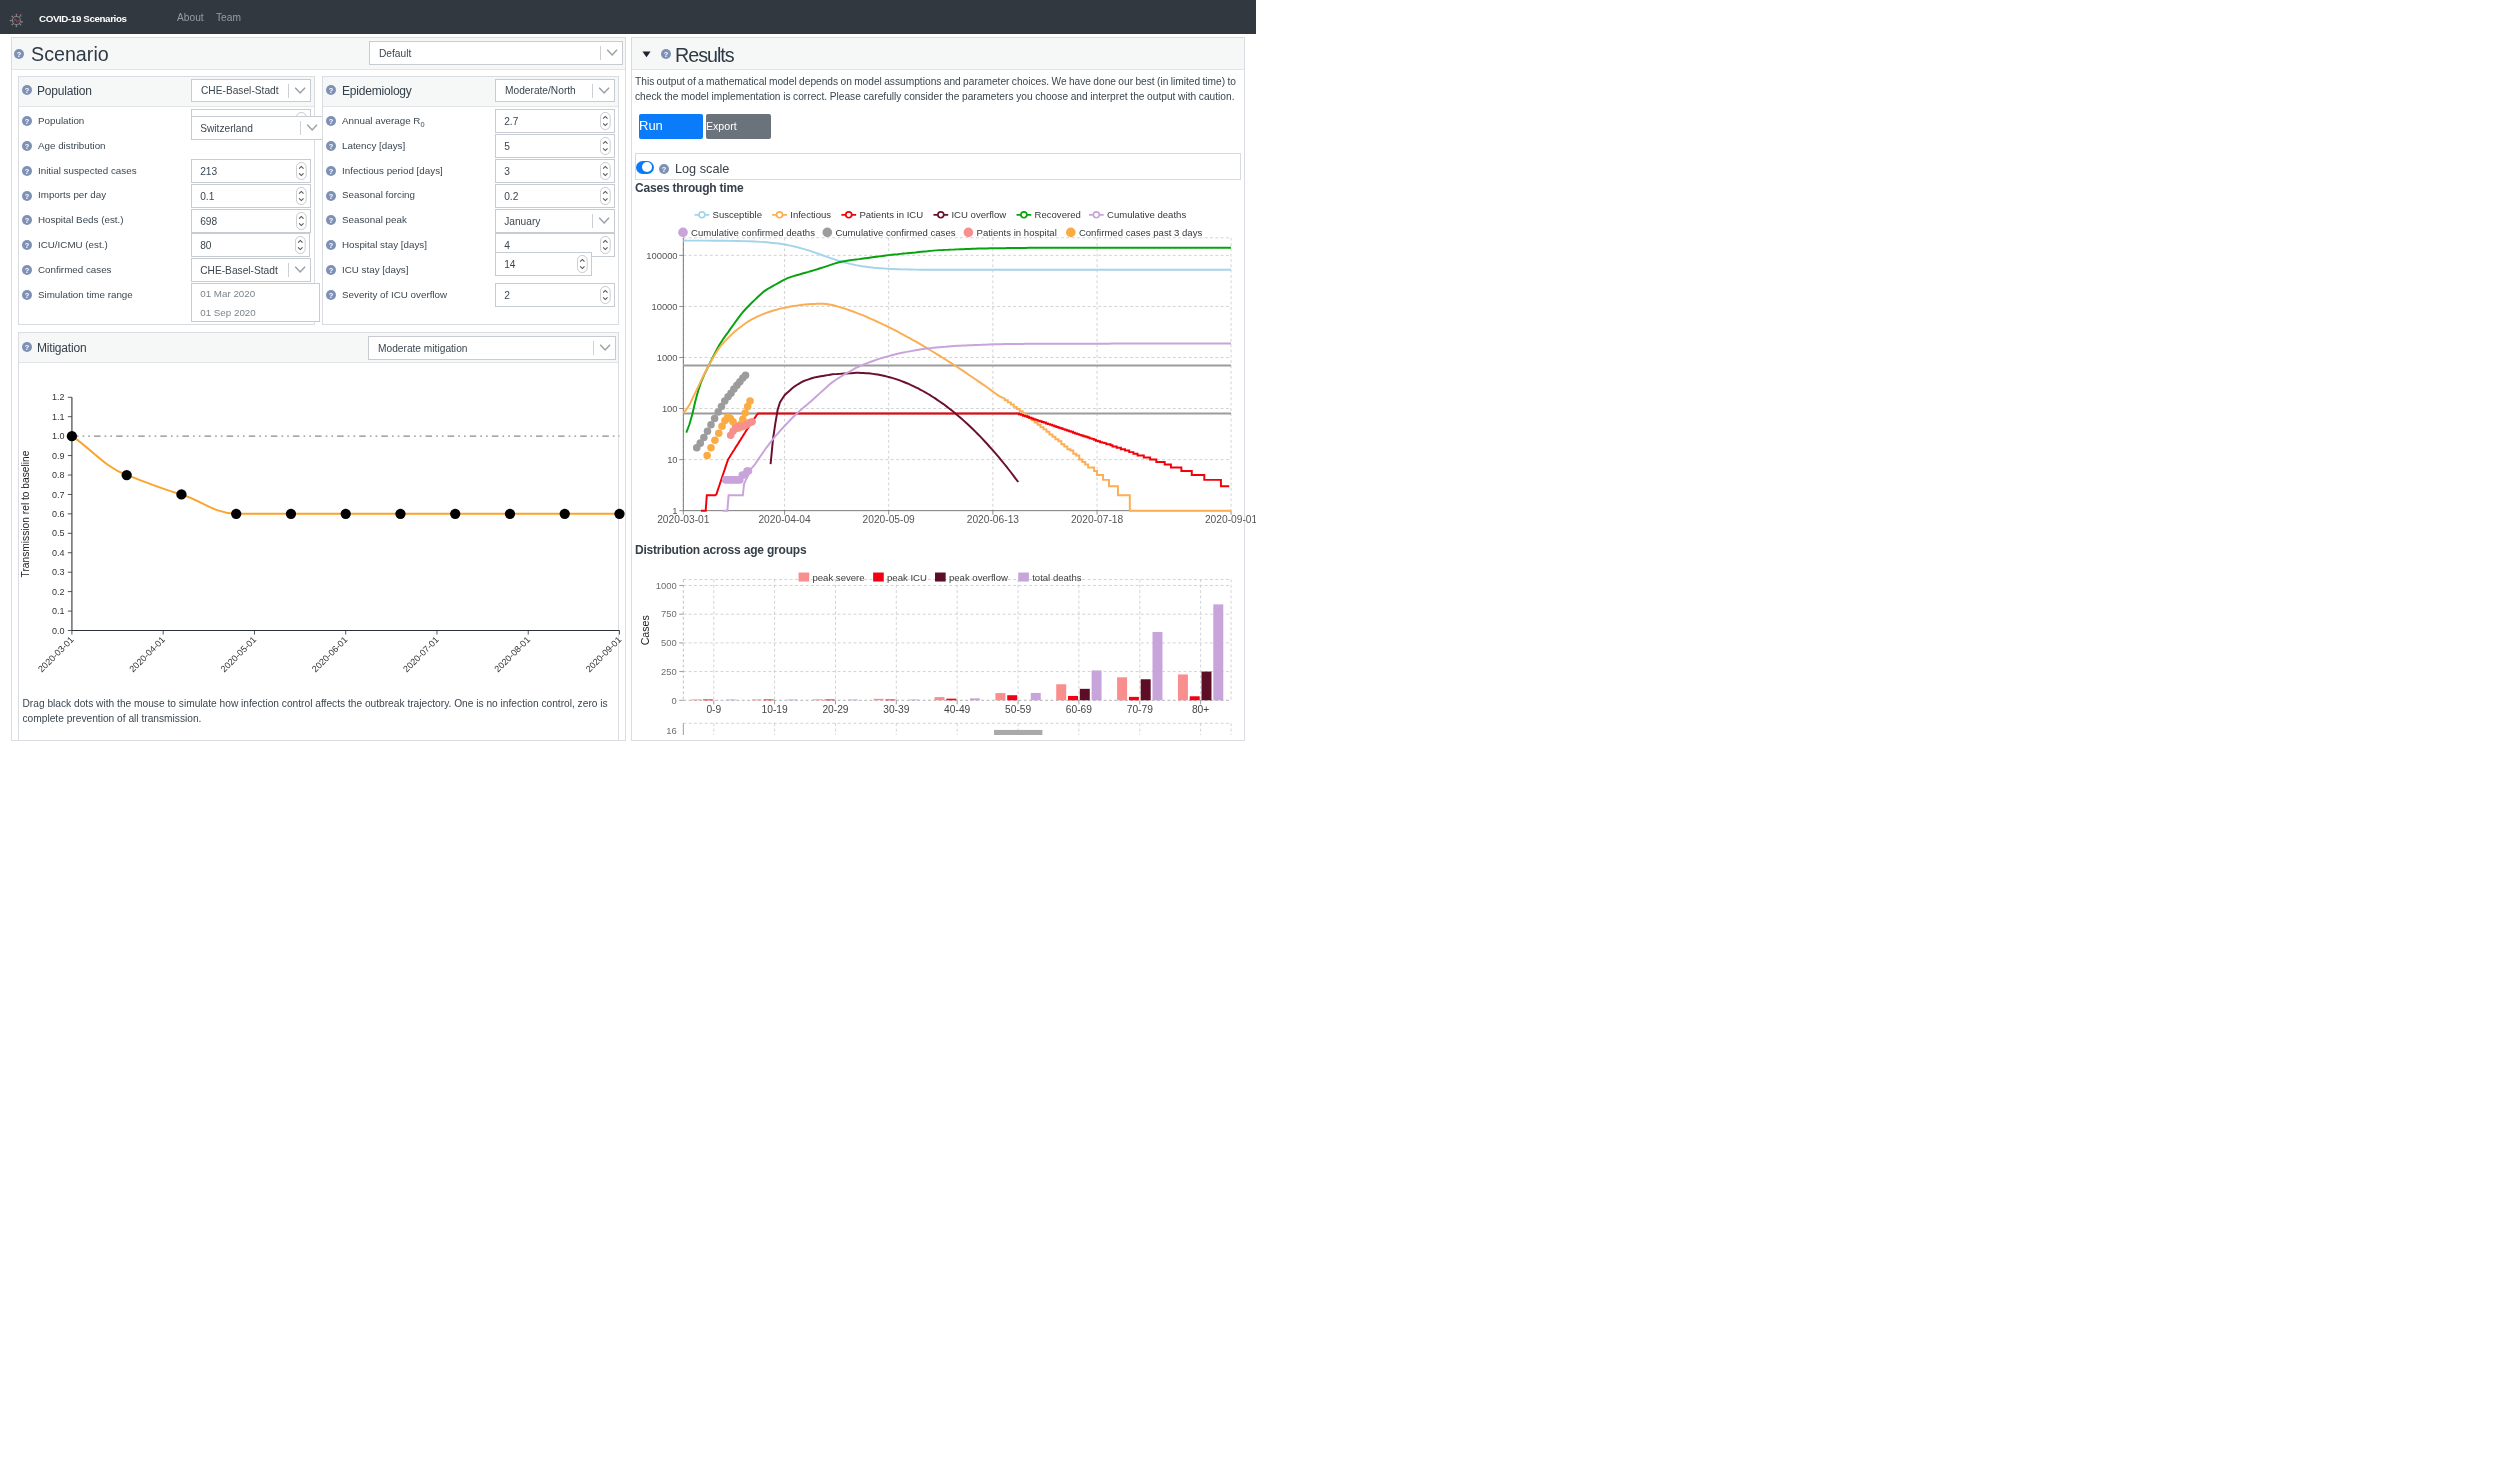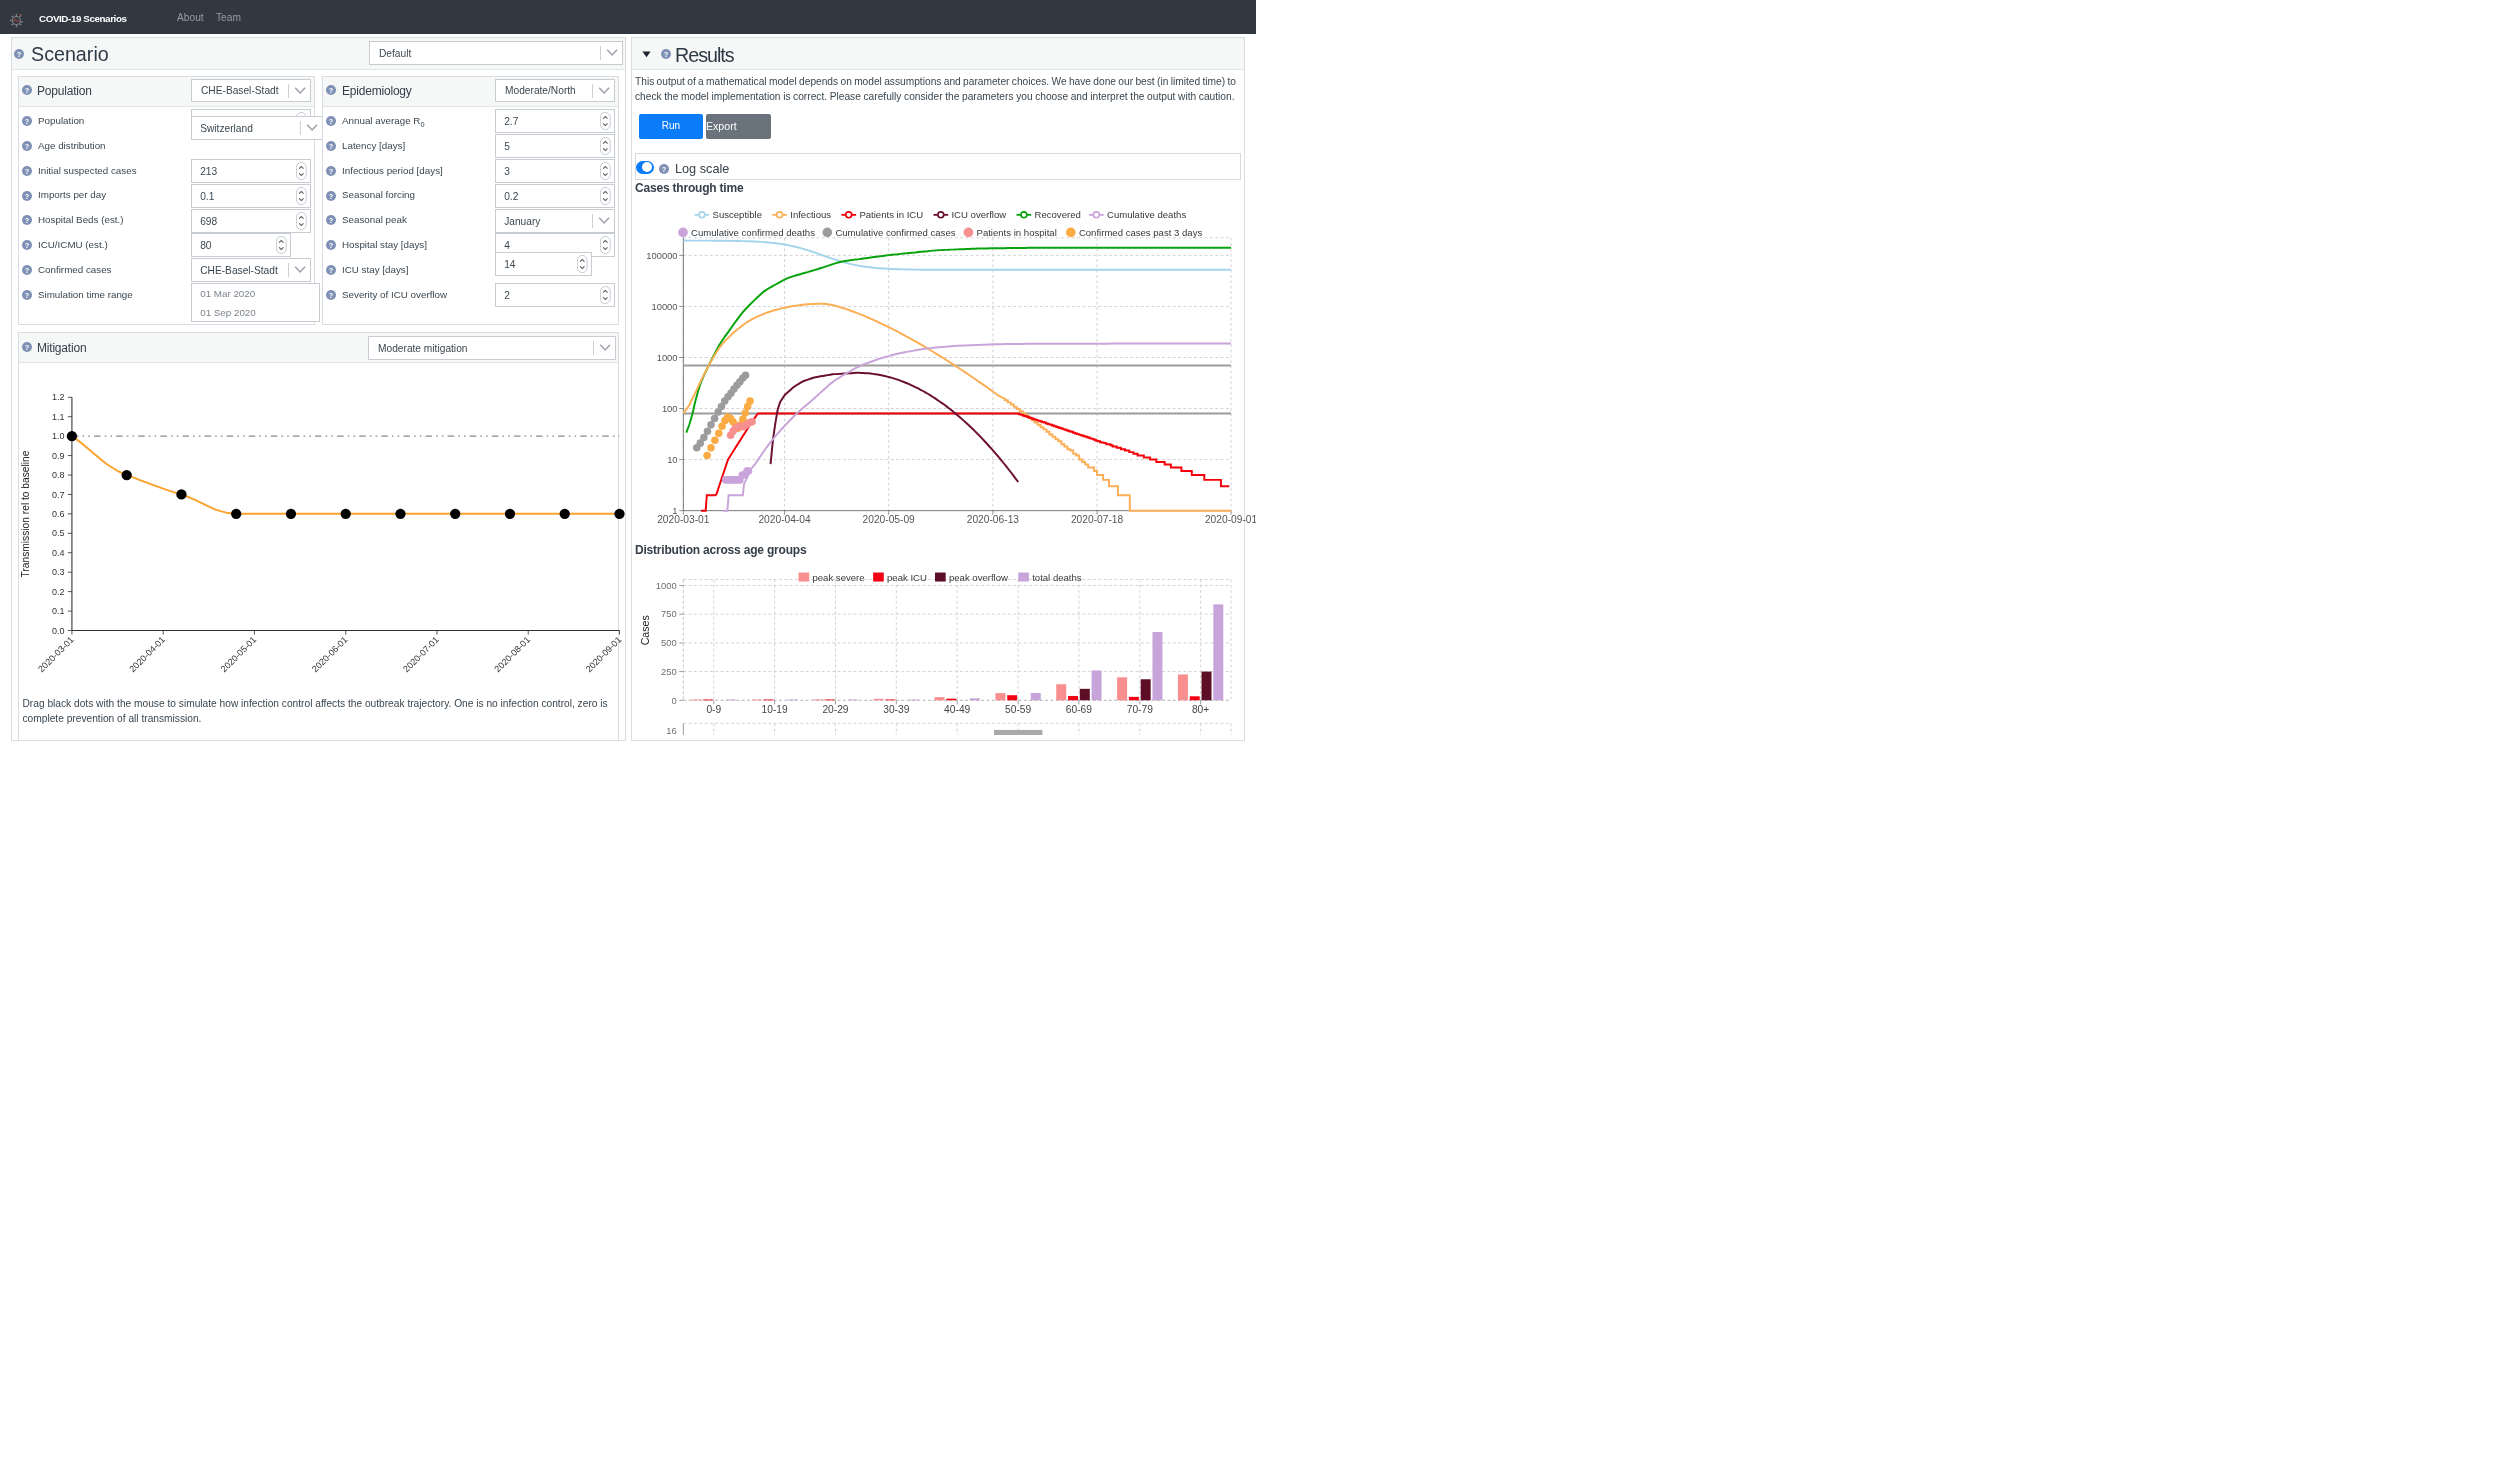--- a/index.html
+++ b/index.html
@@ -126,21 +126,21 @@
 <div class="inp" style="left:191px;top:209px;width:120px;height:24px">
     <span>698</span>
     <svg class="spin" width="10.6" height="18" viewBox="0 0 13 22">
       <rect x="0.5" y="0.5" width="12" height="21" rx="6" fill="#fff" stroke="#b9bfc6"></rect>
       <path d="M3.8 8.2 L6.5 5.4 L9.2 8.2" fill="none" stroke="#555" stroke-width="1.3"></path>
       <path d="M3.8 13.8 L6.5 16.6 L9.2 13.8" fill="none" stroke="#555" stroke-width="1.3"></path>
     </svg>
   </div>
 <div class="qi" style="left:22px;top:240px">?</div>
 <div class="lab" style="left:38px;top:239px">ICU/ICMU (est.)</div>
-<div class="inp" style="left:191px;top:233px;width:100px;height:24px">
+<div class="inp" style="left:191px;top:233px;width:119px;height:24px">
     <span>80</span>
     <svg class="spin" width="10.6" height="18" viewBox="0 0 13 22">
       <rect x="0.5" y="0.5" width="12" height="21" rx="6" fill="#fff" stroke="#b9bfc6"></rect>
       <path d="M3.8 8.2 L6.5 5.4 L9.2 8.2" fill="none" stroke="#555" stroke-width="1.3"></path>
       <path d="M3.8 13.8 L6.5 16.6 L9.2 13.8" fill="none" stroke="#555" stroke-width="1.3"></path>
     </svg>
   </div>
 <div class="qi" style="left:22px;top:265px">?</div>
 <div class="lab" style="left:38px;top:264px">Confirmed cases</div>
 <div class="sel" style="left:191px;top:258px;width:120px;height:24px">
@@ -327,21 +327,21 @@
   <div class="chead" style="height:32px"></div>
 </div>
 <svg style="position:absolute;left:642px;top:51px" width="9" height="6.6" viewBox="0 0 11 8">
     <path d="M0.5 0.5 L10.5 0.5 L5.5 7.5 Z" fill="#1c2430"></path>
   </svg>
 <div class="qi" style="left:661px;top:49px">?</div>
 <div class="bigtitle" style="left:675px;top:44px;letter-spacing:-1px">Results</div>
 <div class="abs" style="left:635px;top:76px;white-space:nowrap;word-spacing:-0.5px;font-size:10.2px;color:#3b4750">This output of a mathematical model depends on model assumptions and parameter choices. We have done our best (in limited time) to</div>
 <div class="abs" style="left:635px;top:91px;white-space:nowrap;word-spacing:-0.2px;font-size:10.2px;color:#3b4750">check the model implementation is correct. Please carefully consider the parameters you choose and interpret the output with caution.</div>
 
-<div class="abs" style="left:639px;top:114px;width:64px;height:25px;background:#0b7cf9;color:#fff;font-size:10px;text-align:center;line-height:24.6px;border-radius:2px">Run</div>
+<div class="abs" style="left:639px;top:114px;width:64px;height:25px;background:#0b7cf9;color:#fff;font-size:13px;text-align:left;line-height:24.6px;border-radius:2px">Run</div>
 <div class="abs" style="left:706px;top:114px;width:65px;height:25px;background:#6a737b;color:#fff;font-size:10.6px;text-align:left;line-height:24.6px;border-radius:2px">Export</div>
 
 <div class="abs" style="left:635px;top:153px;width:606px;height:27px;border:0.8px solid #d7dbe0"></div>
 <div class="abs" style="left:636px;top:161px;width:17.5px;height:12.5px;border-radius:6.6px;background:#0b7cf9"></div>
 <div class="abs" style="left:642px;top:162px;width:10.4px;height:10.4px;border-radius:50%;background:#fff"></div>
 <div class="qi" style="left:659px;top:164px">?</div>
 <div class="abs" style="left:675px;top:162px;font-size:12.7px;color:#374049">Log scale</div>
 
 <div class="abs" style="left:635px;top:181px;font-size:12px;font-weight:bold;letter-spacing:-0.2px;color:#36404a">Cases through time</div>
 

